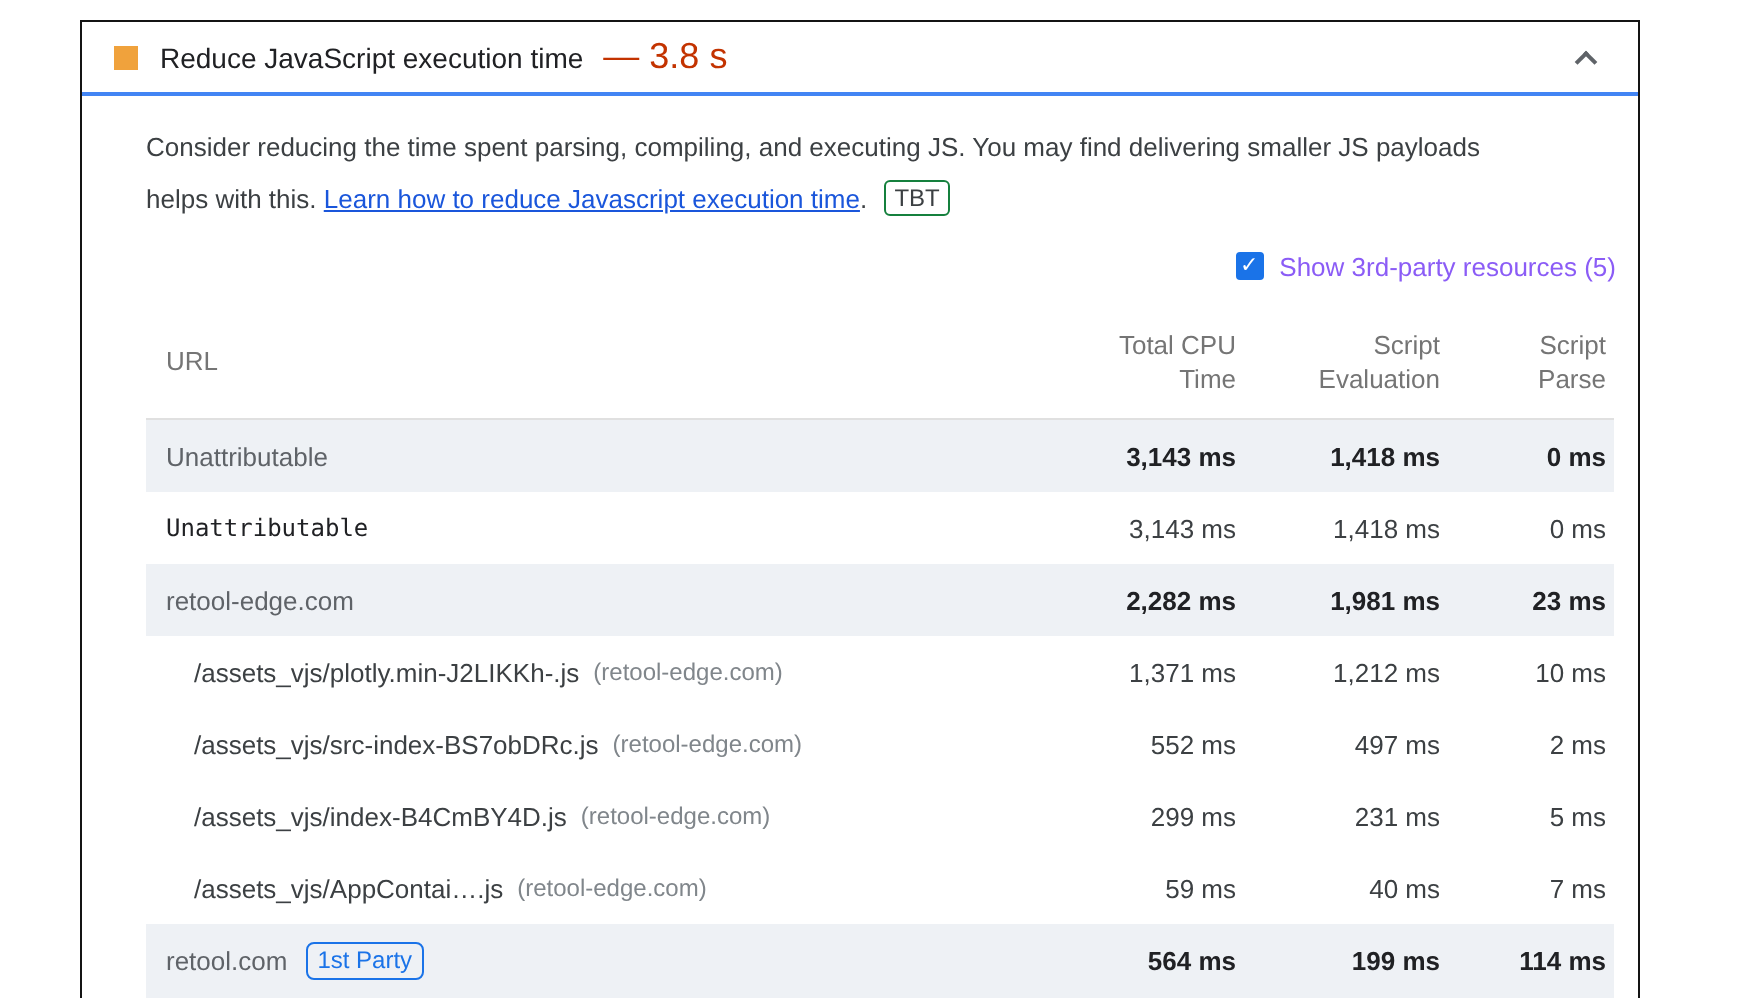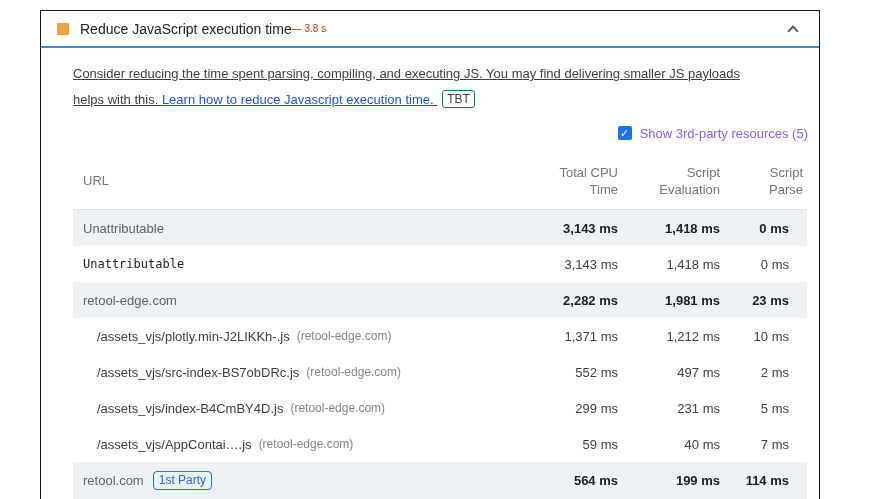--- a/index.html
+++ b/index.html
@@ -28,32 +28,32 @@
     border-bottom: 2px solid var(--divider-blue, #4285f4);
     cursor: pointer;
   }
   .sev-square {
     width: 12px; height: 12px;
     background: var(--severity-orange, #f0a23c);
     margin-right: 11px;
     flex: none;
   }
   .audit-title { font-size: 14px; color: #202124; }
-  .display-value { font-size: 10px; color: var(--value-red, #c33300); }
+  .display-value { font-size: 18px; color: var(--value-red, #c33300); margin-left: 10px; }
   .chev-btn { margin-left: auto; width: 22px; height: 22px; position: relative; }
   .chev {
     position: absolute; left: 6px; top: 9px;
     width: 8px; height: 8px;
     border-left: 2px solid #5f6368;
     border-top: 2px solid #5f6368;
     transform: rotate(45deg);
   }
   
   .content { padding: 13px 11px 0 32px; }
-  .desc { font-size: 13px; line-height: 26px; color: #3c4043; text-decoration: underline; }
+  .desc { font-size: 13px; line-height: 26px; color: #3c4043; }
   .desc .line { white-space: nowrap; }
   a.lh-link { color: var(--link-blue, #1a56db); text-decoration: underline; cursor: pointer; }
   .tbt-chip {
     display: inline-block;
     border: 1px solid #15803d;
     border-radius: 3px;
     padding: 0 4px;
     font-size: 12px;
     line-height: 16px;
     color: #3c4043;
@@ -110,21 +110,21 @@
     white-space: nowrap;
     overflow: hidden;
   }
   .trow.sub .cell.url { padding-left: 24px; color: #3c4043; }
   .trow.submono .cell.url {
     font-family: "DejaVu Sans Mono", monospace;
     font-size: 12px;
     color: #202124;
   }
   .cell.num { text-align: right; color: #3c4043; }
-  .cell.c4 { padding-right: 18px; }
+  .cell.c4 { padding-right: 4px; }
   .trow.group .cell.num { font-weight: bold; color: #202124; }
   .origin { font-size: 12px; color: #80868b; margin-left: 7px; }
   .chip {
     border: 1px solid var(--chip-blue, #1a73e8);
     color: var(--chip-blue, #1a73e8);
     border-radius: 4px;
     font-size: 12px;
     line-height: 15px;
     padding: 1px 5px;
     margin-left: 9px;

